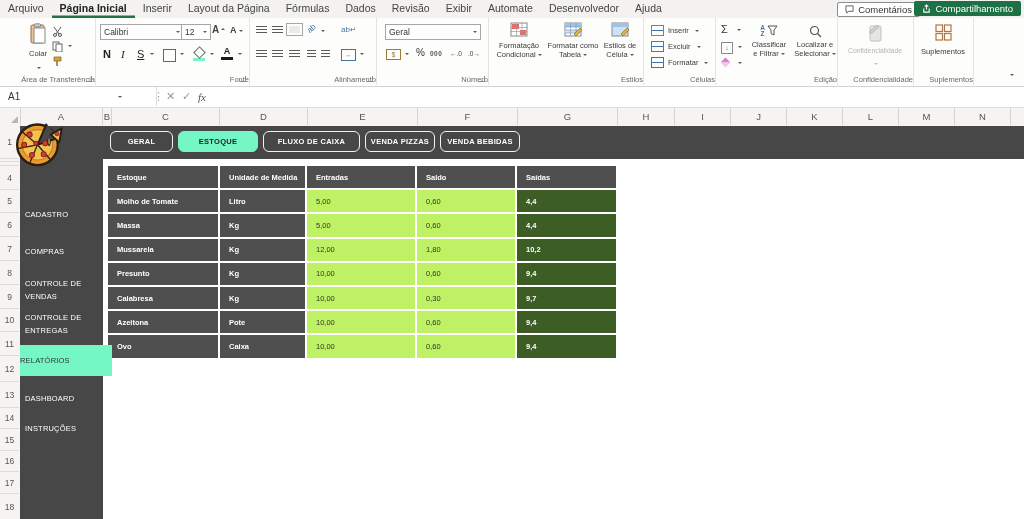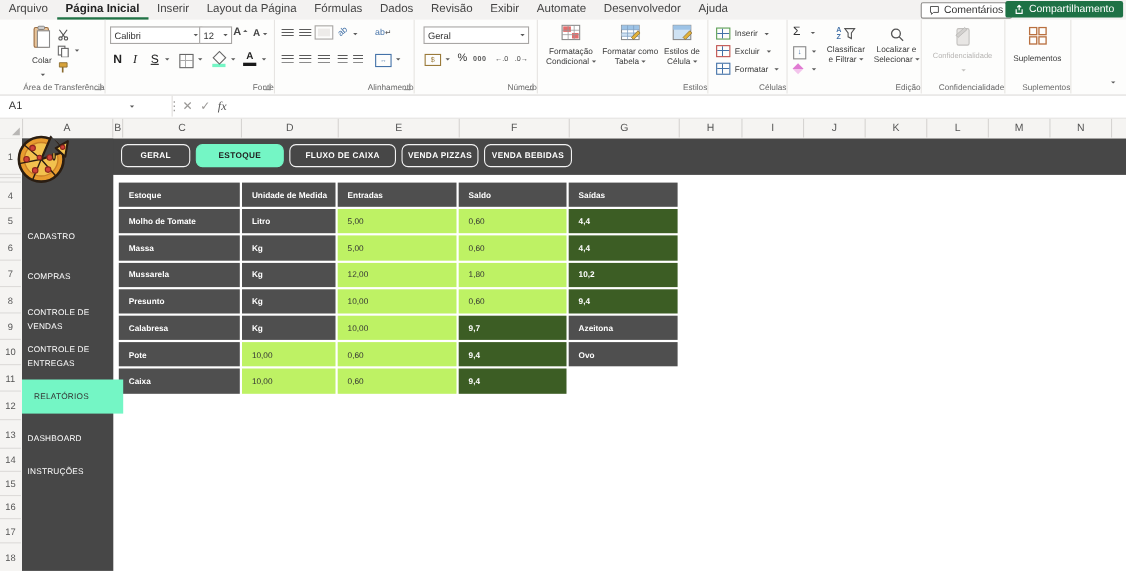--- a/index.html
+++ b/index.html
@@ -41,21 +41,21 @@
   .corner::after{content:'';position:absolute;right:2px;bottom:2px;border-left:7px solid transparent;border-bottom:7px solid #b8b6b4}
   .gutter{position:absolute;left:0;top:126px;width:20px;height:393px;background:#f5f4f2;border-right:1px solid #cfcdcb}
   .gr{position:absolute;left:0;width:19px;border-bottom:1px solid #dddbd9;font-size:8.5px;color:#555;display:flex;align-items:center;justify-content:center}
   
   .band{position:absolute;left:20px;top:126px;width:1004px;height:33px;background:#474747}
   .sidebar{position:absolute;left:20px;top:126px;width:83px;height:393px;background:#474747}
   .navtab{position:absolute;top:131px;height:21px;border:1.4px solid #f2f2f2;border-radius:6px;
           display:flex;align-items:center;justify-content:center;font-size:7.5px;font-weight:bold;color:#fff;letter-spacing:.3px;box-sizing:border-box}
   .navtab.active{background:#74F6C5;border-color:#74F6C5;color:#222}
   .sbitem{position:absolute;left:25px;width:64px;font-size:7.5px;font-weight:normal;color:#fff;line-height:13px;letter-spacing:.2px}
-  .sbitem.active{left:20px;width:92px;background:#74F6C5;color:#333;display:flex;align-items:center;padding-left:11px;box-sizing:border-box}
+  .sbitem.active{left:20px;width:92px;background:#74F6C5;color:#333;display:flex;align-items:center;padding-left:0;box-sizing:border-box}
   .tbl{position:absolute;left:108px;top:166px;display:grid;grid-template-columns:110px 85px 108px 98px 99px;grid-auto-rows:22.2px;gap:2px}
   .tc{display:flex;align-items:center;padding-left:9px;font-size:7.5px;overflow:hidden;white-space:nowrap}
   .tc.hd{background:#4f4f4f;color:#fff;font-weight:bold}
   .tc.dk{background:#4f4f4f;color:#fff;font-weight:bold}
   .tc.lt{background:#bef264;color:#333}
   .tc.gr2{background:#3C5D24;color:#fff;font-weight:bold}
 </style>
 </head>
 <body>
 
@@ -407,20 +407,21 @@
       <div class="tc lt">1,80</div>
       <div class="tc gr2">10,2</div>
       <div class="tc dk">Presunto</div>
       <div class="tc dk">Kg</div>
       <div class="tc lt">10,00</div>
       <div class="tc lt">0,60</div>
       <div class="tc gr2">9,4</div>
       <div class="tc dk">Calabresa</div>
       <div class="tc dk">Kg</div>
       <div class="tc lt">10,00</div>
+      <div class="tc lt">0,30</div>
       <div class="tc gr2">9,7</div>
       <div class="tc dk">Azeitona</div>
       <div class="tc dk">Pote</div>
       <div class="tc lt">10,00</div>
       <div class="tc lt">0,60</div>
       <div class="tc gr2">9,4</div>
       <div class="tc dk">Ovo</div>
       <div class="tc dk">Caixa</div>
       <div class="tc lt">10,00</div>
       <div class="tc lt">0,60</div>

